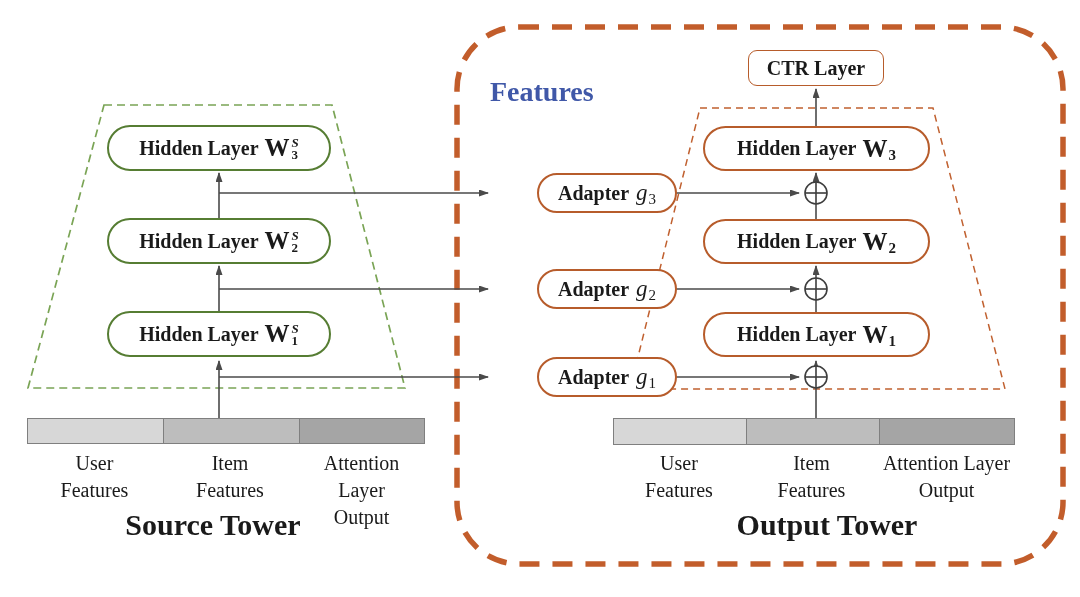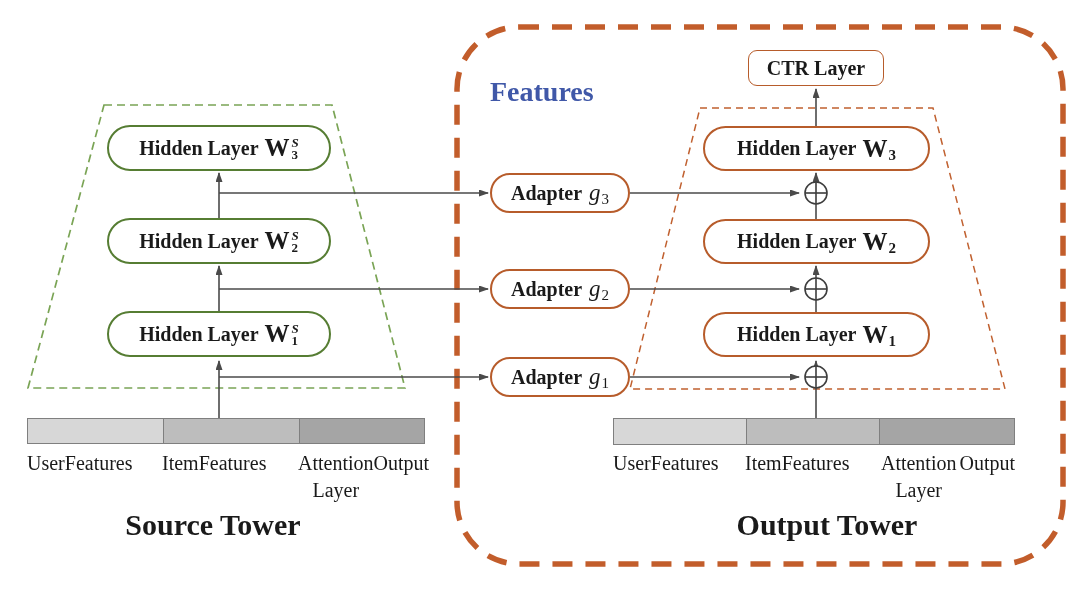--- a/index.html
+++ b/index.html
@@ -21,21 +21,21 @@
   .tgt-box { width:227px; height:45px; }
 
   .w-sym { font-size:25px; margin-left:6px; }
   .supsub {
     display:inline-flex; flex-direction:column; align-items:flex-start;
     font-size:13px; line-height:12px; margin-left:2px; transform:translateY(1px);
   }
   .supsub .sup { font-style:italic; }
   .t-sub { font-size:15px; position:relative; top:7px; margin-left:1px; }
 
-  .adapter { width:140px; height:40px; font-size:20px; }
+  .adapter { width:140px; height:40px; font-size:20px;margin-left:47px; }
   .g-sym  { font-style:italic; font-weight:normal; font-size:23px; margin-left:7px; }
   .g-sub  { font-style:normal; font-weight:normal; font-size:15px; position:relative; top:6px; margin-left:1px; }
 
   .ctr-box {
     left:748px; top:50px; width:136px; height:36px;
     border:1.5px solid #b75c2b; border-radius:9px; font-size:20px;
   }
 
   .trainable {
     position:absolute; left:490px; top:76px; font-size:28px; font-weight:bold;
@@ -47,21 +47,21 @@
   .bar-right { left:613px; width:402px; height:27px; }
   .seg { height:100%; box-sizing:border-box; }
   .seg + .seg { border-left:1px solid #7f7f7f; }
   .seg-user { background:#d7d7d7; }
   .seg-item { background:#bdbdbd; }
   .seg-attn { background:#a5a5a5; }
 
   .feat-labels { position:absolute; top:450px; display:flex; font-size:20px; line-height:27px; text-align:center; }
   .feat-labels.left  { left:27px;  width:398px; }
   .feat-labels.right { left:613px; width:402px; }
-  .feat { display:flex; flex-direction:row; }
+  .feat { display:flex; flex-direction:column; }
 
   .tower-title { position:absolute; top:508px; font-size:30px; font-weight:bold; text-align:center; }
   .tower-title.source { left:63px;  width:300px; }
   .tower-title.target { left:659px; width:336px; }
 </style>
 </head>
 <body>
 
 <div class="canvas">
 

